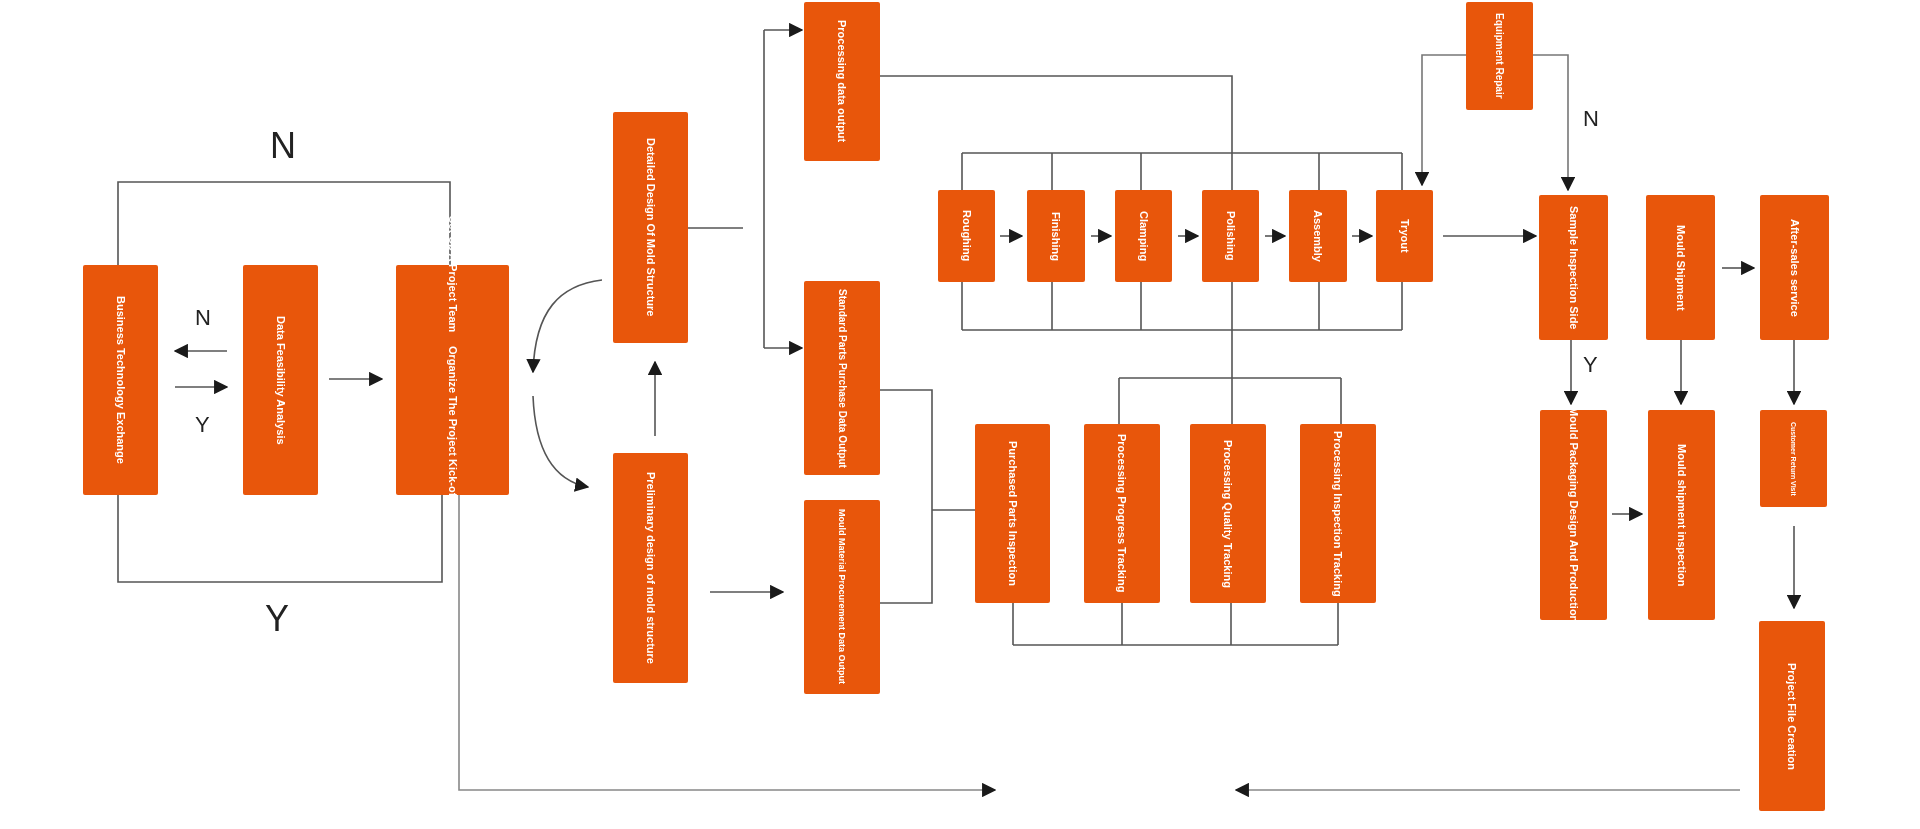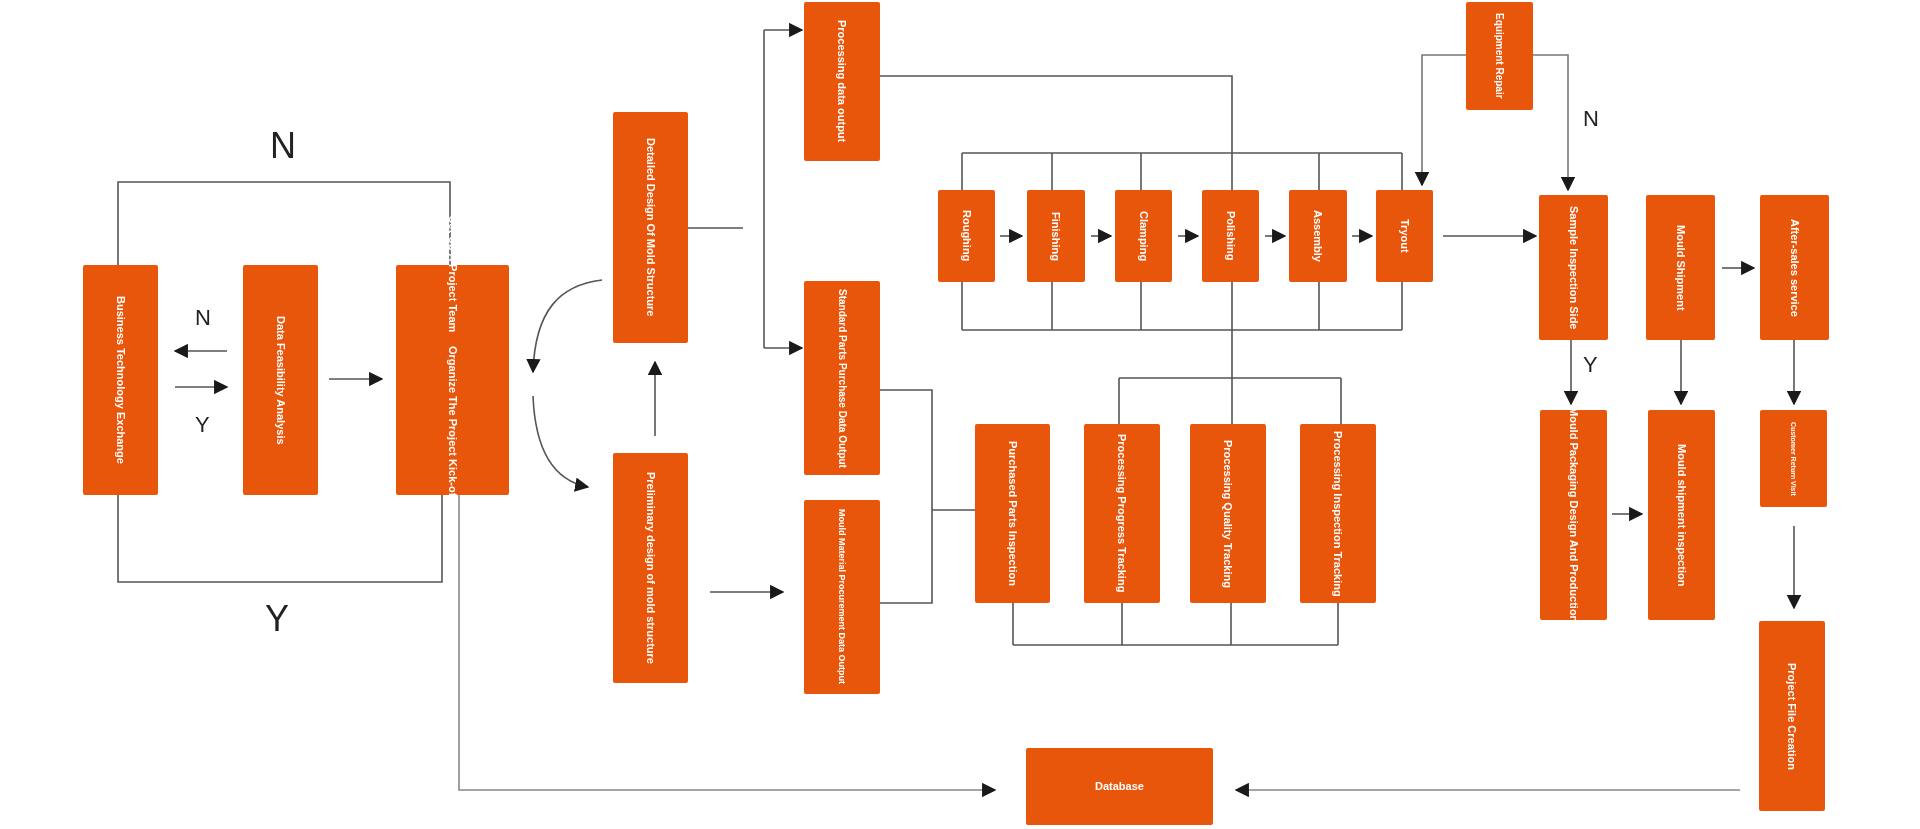--- a/index.html
+++ b/index.html
@@ -216,17 +216,14 @@
   </div>
   <div class="box" style="left:1648px;top:410px;width:67px;height:210px;">
     <span class="lbl">Mould shipment inspection</span>
   </div>
   <div class="box" style="left:1760px;top:410px;width:67px;height:97px;">
     <span class="lbl small">Customer Return Visit</span>
   </div>
   <div class="box" style="left:1759px;top:621px;width:66px;height:190px;">
     <span class="lbl">Project File Creation</span>
   </div>
-  <div class="box horiz" style="left:1026px;top:748px;width:187px;height:77px;">
-    <span class="lbl">Database</span>
-  </div>
 
 </div>
 
 </body></html>

